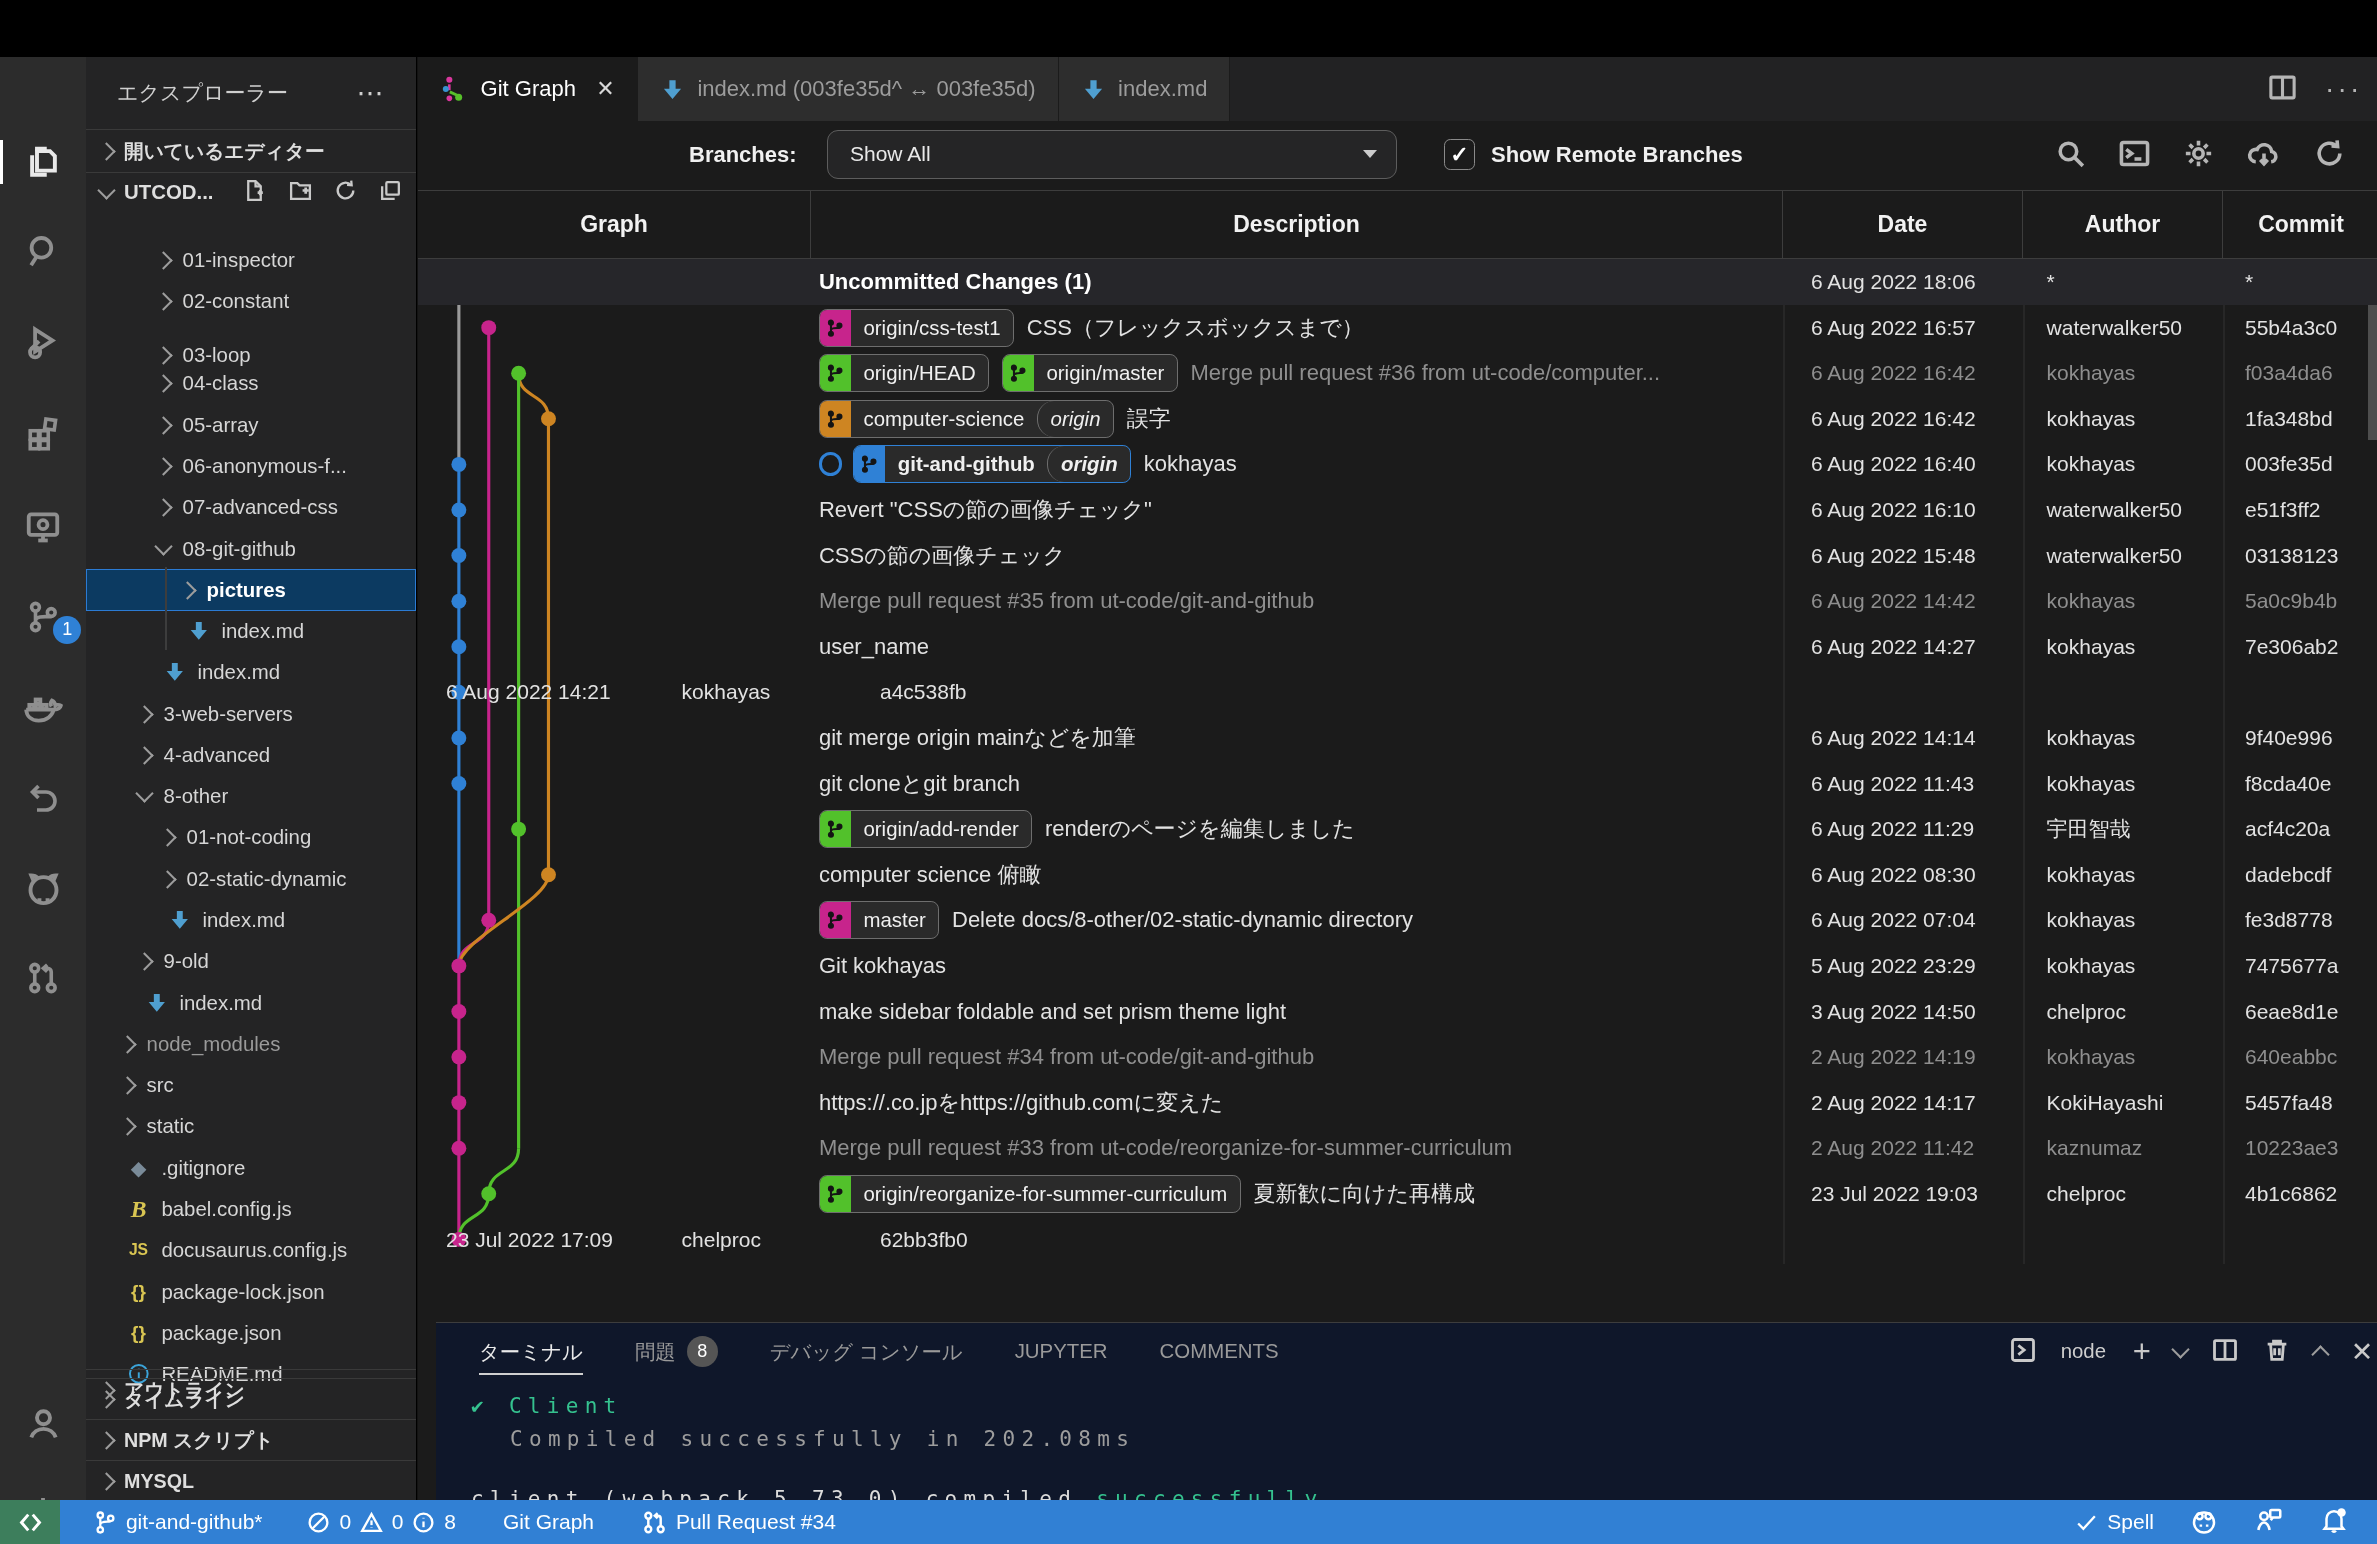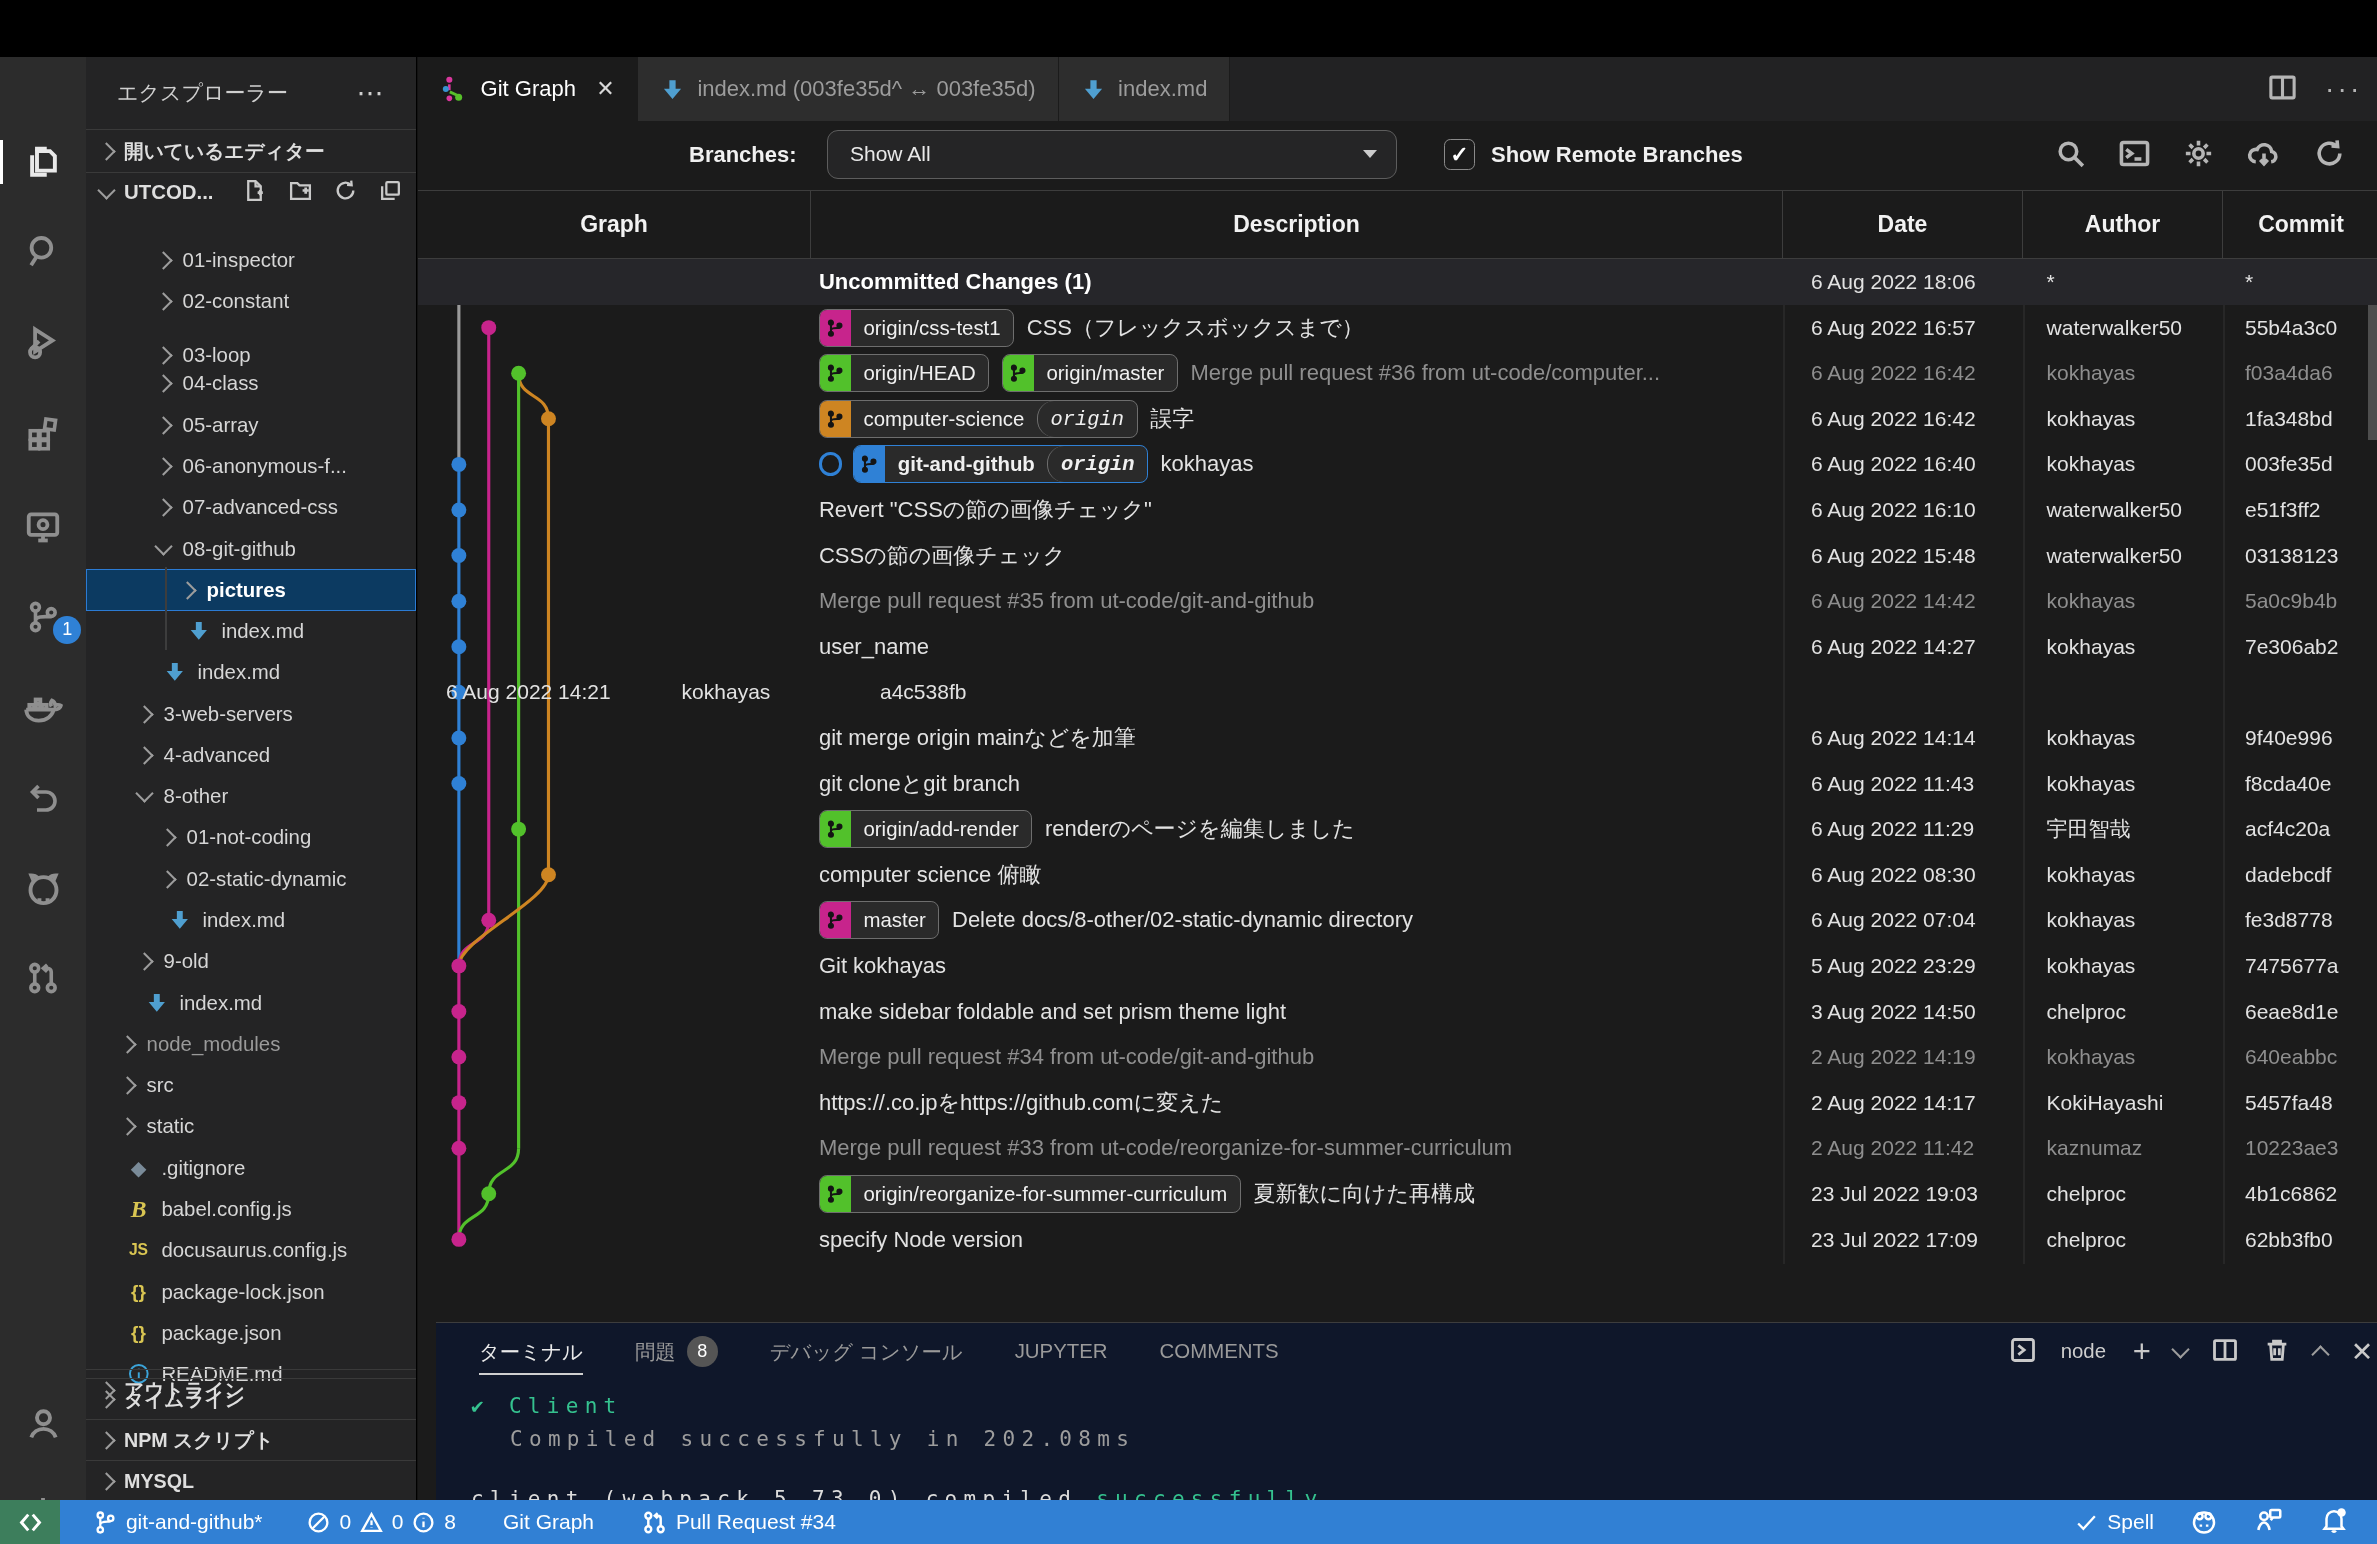--- a/index.html
+++ b/index.html
@@ -82,21 +82,21 @@
   .c-auth{width:200px;padding-left:23.6px;font-size:21px;color:#e2e2e2;}
   .c-hash{width:156px;padding-left:22px;font-size:21px;color:#e2e2e2;}
   .crow.dim .c-desc,.crow.dim .c-date,.crow.dim .c-auth,.crow.dim .c-hash{color:#8f8f8f;}
   .crow.bold .c-desc{font-weight:bold;color:#fff;}
   .badge{display:inline-flex;align-items:center;height:36px;border:1.6px solid #6e6e6e;border-radius:7.9px;
          overflow:hidden;margin-right:12.6px;background:#2a2a2a;flex:none;}
   .badge .chip{width:31px;height:36px;display:flex;align-items:center;justify-content:center;flex:none;}
   .badge .seg{padding:0 12.6px;font-size:20.4px;color:#f0f0f0;border-left:1.6px solid #6e6e6e;height:36px;
               display:flex;align-items:center;border-radius:17px;}
   .badge .seg.first{border-left:none;}
-  .badge .seg.it{font-style:italic;font-family:Liberation Mono, monospace;}
+  .badge .seg.it{font-style:italic;}
   .badge.checked{border-color:#2f81d6;}
   .badge.checked .seg{font-weight:bold;}
   .head-ring{width:17.3px;height:17.3px;border:3.1px solid #2f81d6;border-radius:50%;margin-right:11px;flex:none;}
   .vline{position:absolute;top:0;width:1.6px;height:1005px;background:#272727;}
   #scrollthumb{position:absolute;right:0;top:0;width:11px;height:181px;background:#4e4e4e;}
   
   #panel{left:436px;top:1322px;width:1961px;height:188px;background:#0f172a;border-top:1.6px solid #3d3d3d;box-sizing:border-box;}
   #panel-tabs{position:absolute;left:43px;top:0;height:57px;display:flex;align-items:center;gap:52px;}
   .ptab{font-size:20.4px;color:#9a9a9a;display:flex;align-items:center;height:57px;position:relative;}
   .ptab.active{color:#eaeaea;}
@@ -789,23 +789,20 @@
             </span>
             <span class="seg first">origin/reorganize-for-summer-curriculum</span>
           </span>
           <span>夏新歓に向けた再構成</span>
         </div>
         <div class="cell c-date">23 Jul 2022 19:03</div>
         <div class="cell c-auth">chelproc</div>
         <div class="cell c-hash">4b1c6862</div>
       </div>
       <div class="crow" style="top: 958px;">
-        <div class="cell c-desc">
-          <span>specify Node version</span>
-        </div>
         <div class="cell c-date">23 Jul 2022 17:09</div>
         <div class="cell c-auth">chelproc</div>
         <div class="cell c-hash">62bb3fb0</div>
       </div>
     </div>
 </div>
 
 <div id="panel" class="abs">
   <div id="panel-tabs">
       <div class="ptab active">

